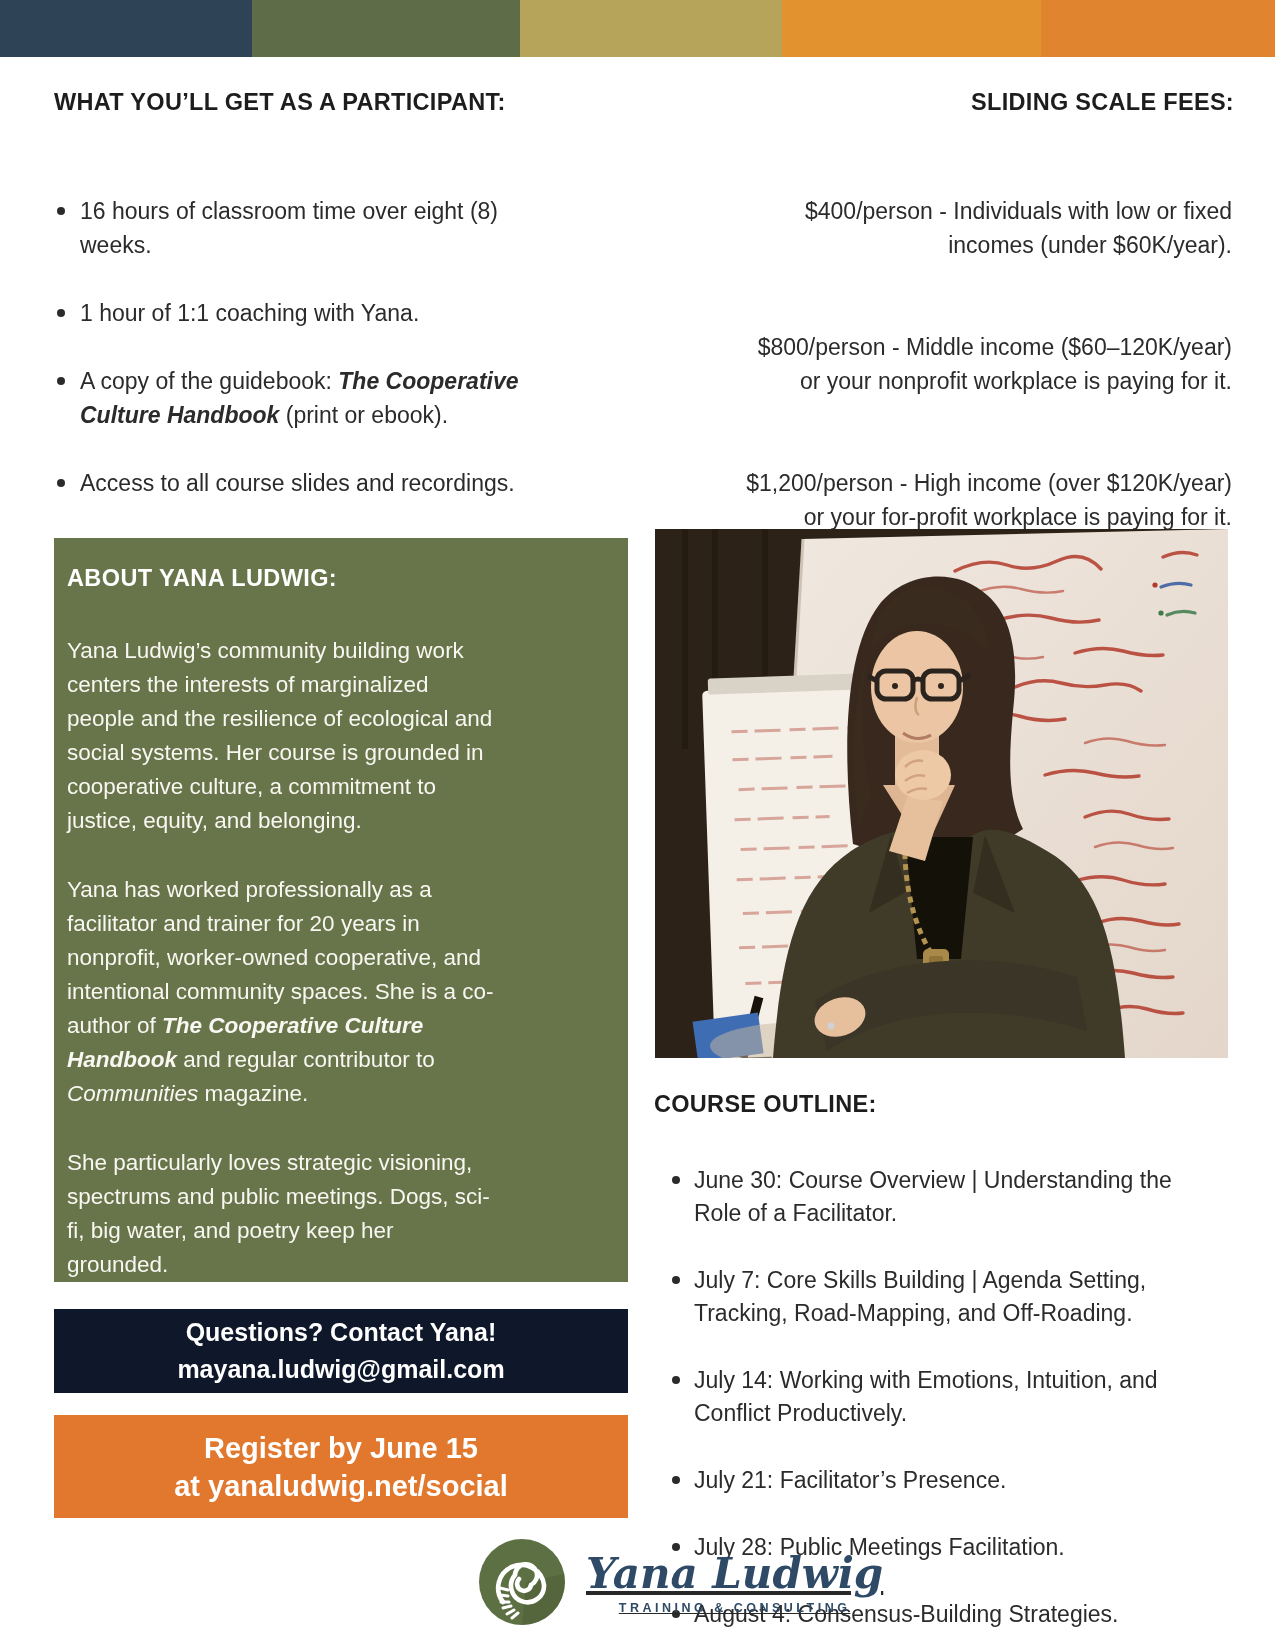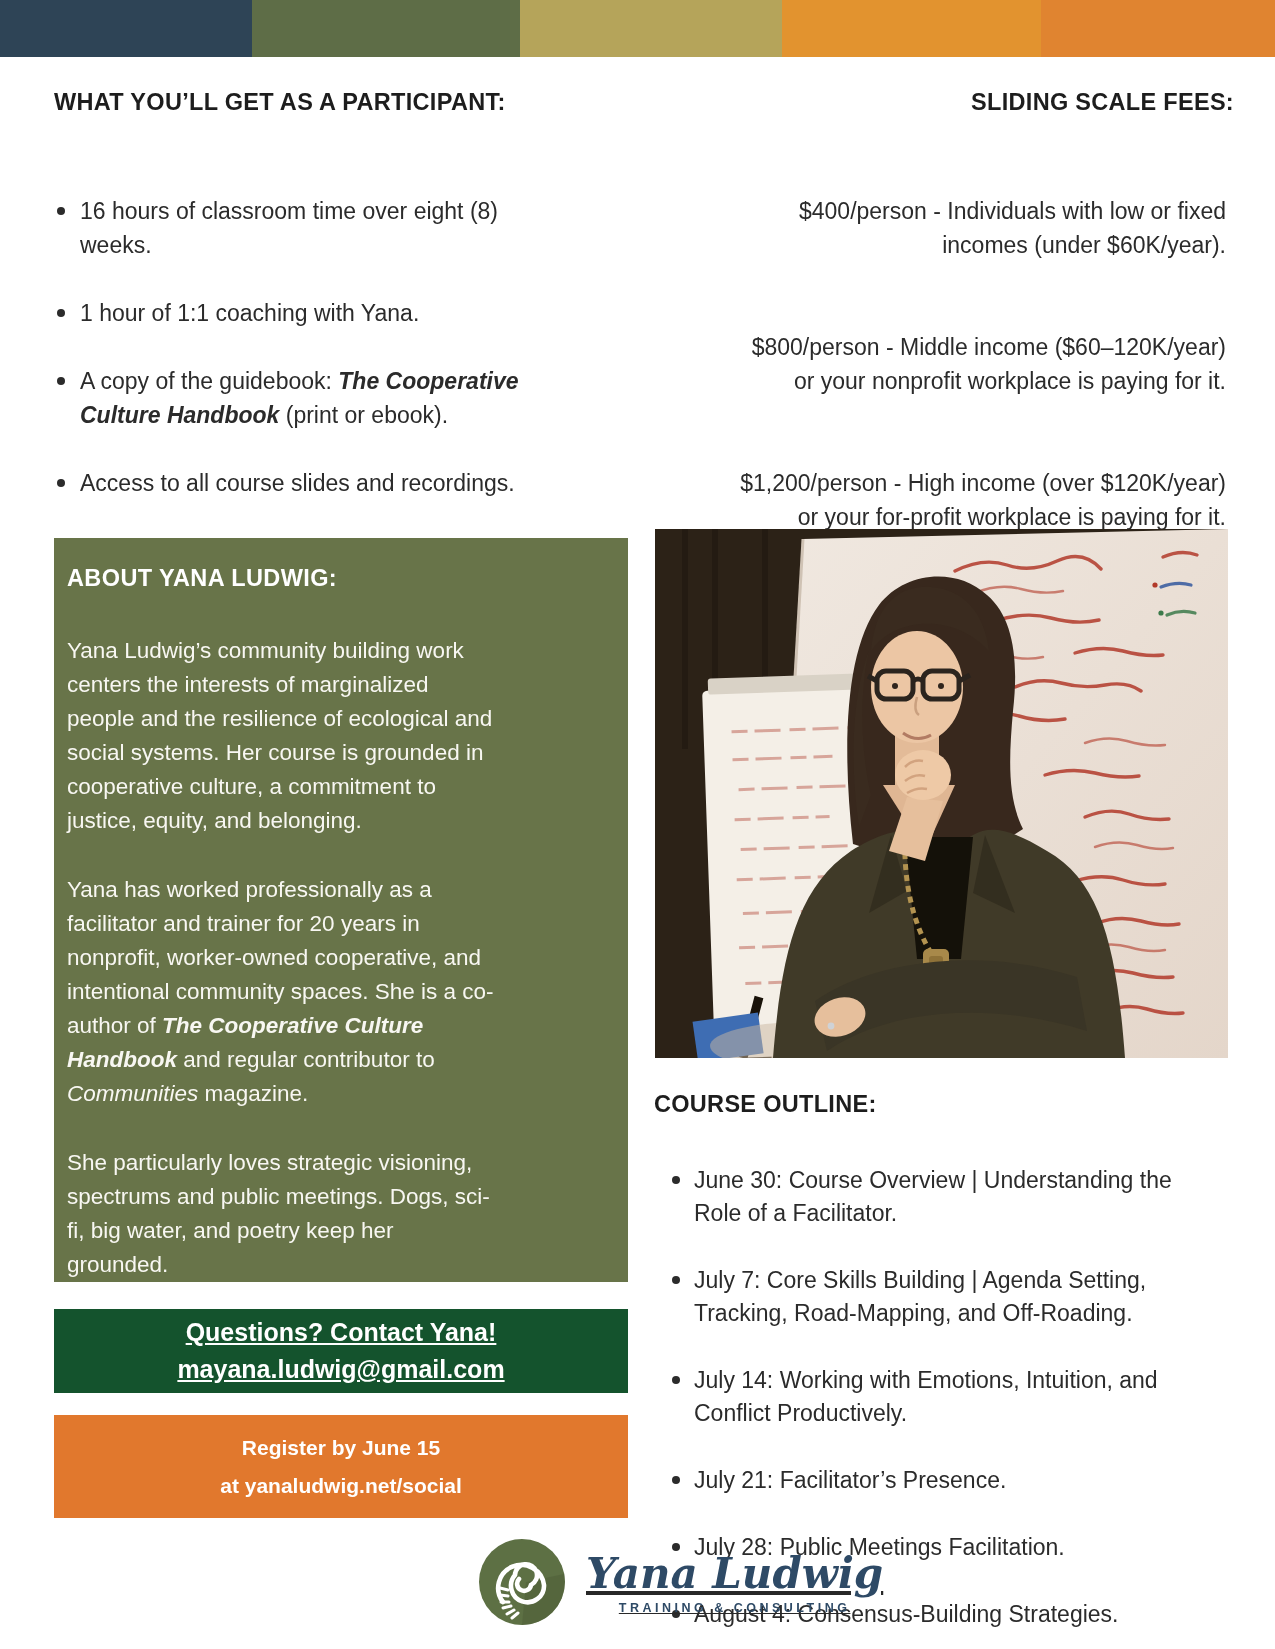--- a/index.html
+++ b/index.html
@@ -18,21 +18,21 @@
 
   
   .col-left{position:absolute;left:54px;top:88px;width:548px;}
   .col-left ul{margin:44px 0 0;padding:0;list-style:none;}
   .bullet-item{position:relative;padding-left:26px;}
   .bullet-item::before{content:"";position:absolute;left:3px;top:13px;width:8px;height:8px;border-radius:50%;background:#2b2b2b;}
 
   
   .col-right{position:absolute;left:664px;top:88px;width:570px;text-align:right;}
   .col-right .fees-body{margin-top:44px;}
-  .col-right .fees-body p{margin:0 8px 34px;}
+  .col-right .fees-body p{margin:0 2px 34px;}
 
   
   .about-box{position:absolute;left:54px;top:538px;width:574px;height:744px;box-sizing:border-box;
              padding:26px 28px 0 13px;color:#f8f7f2;}
   .about-box .section-heading{color:#ffffff;letter-spacing:.4px;}
   .about-box .about-body{margin-top:42px;}
   .about-box p{margin:0 0 35px;font-size:22.5px;line-height:34px;white-space:pre-line;}
 
   
   .photo{position:absolute;left:655px;top:529px;width:573px;height:529px;}
@@ -46,21 +46,21 @@
   
   .outline{position:absolute;left:654px;top:1090px;width:584px;}
   .outline ul{margin:12px 0 0;padding:0 0 0 18px;list-style:none;}
   .outline .bullet-item{padding-left:22px;line-height:33px;}
   .outline .bullet-item::before{left:0;top:12px;width:8px;height:8px;}
 
   
   .banner{position:absolute;left:54px;width:574px;display:flex;flex-direction:column;justify-content:center;
           align-items:center;color:#ffffff;font-weight:bold;text-align:center;}
   .contact-box{top:1309px;height:84px;font-size:25px;line-height:37px;}
-  .register-box{top:1415px;height:103px;font-size:21px;line-height:38px;}
+  .register-box{top:1415px;height:103px;font-size:29px;line-height:38px;}
 
   
   .logo{position:absolute;left:478px;top:1538px;display:flex;align-items:center;gap:20px;}
   .logo-mark{width:88px;height:88px;}
   .logo-text{display:flex;flex-direction:column;align-items:center;text-decoration:underline;}
   .logo-name{font-family:"DejaVu Serif","Liberation Serif",serif;font-style:italic;font-weight:bold;
              font-size:42px;line-height:48px;}
   .logo-tagline{font-size:12.5px;font-weight:bold;letter-spacing:3.5px;margin-top:3px;}
 </style>
 </head>
@@ -218,21 +218,21 @@
       <li class="bullet-item">July 14: Working with Emotions, Intuition, and
 Conflict Productively.</li>
       <li class="bullet-item">July 21: Facilitator’s Presence.</li>
       <li class="bullet-item">July 28: Public Meetings Facilitation.</li>
       <li class="bullet-item">August 4: Consensus-Building Strategies.</li>
       
       
     </ul>
   </section>
 
-  <div class="banner contact-box" style="background-color: #14532d; text-decoration: underline;">
+  <div class="banner contact-box" style="background-color: #0f172a;">
     <div>Questions? Contact Yana!</div>
     <div>mayana.ludwig@gmail.com</div>
   </div>
 
   <div class="banner register-box" style="background-color: rgb(225, 120, 45);">
     <div>Register by June 15</div>
     <div>at yanaludwig.net/social</div>
   </div>
 
   <div class="logo">

